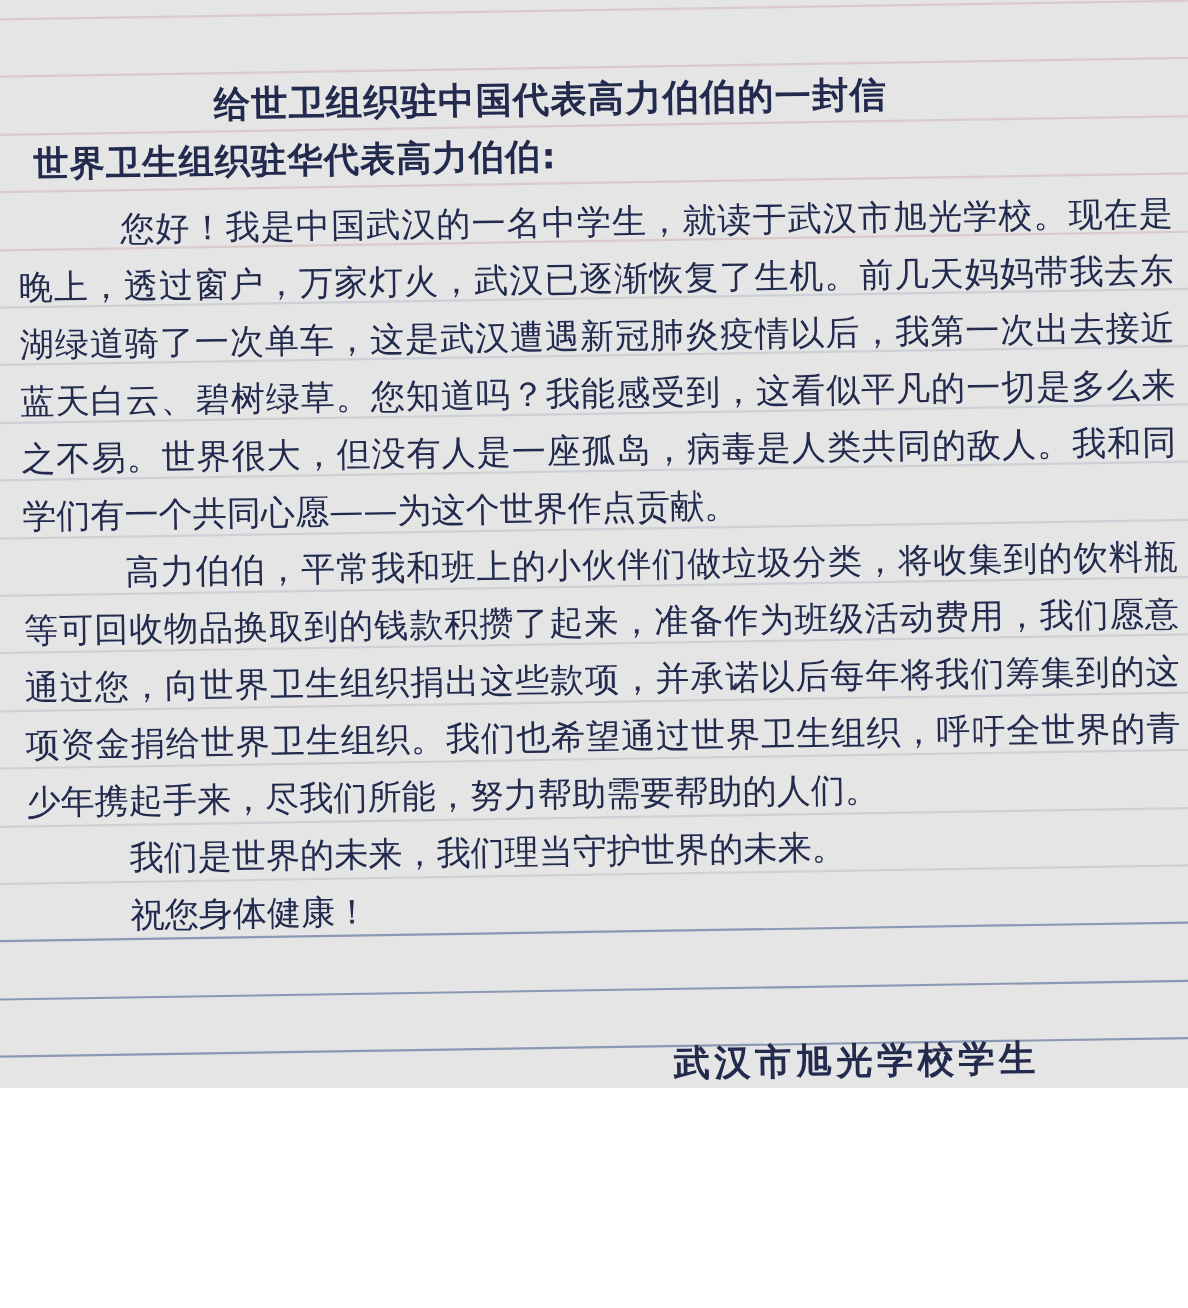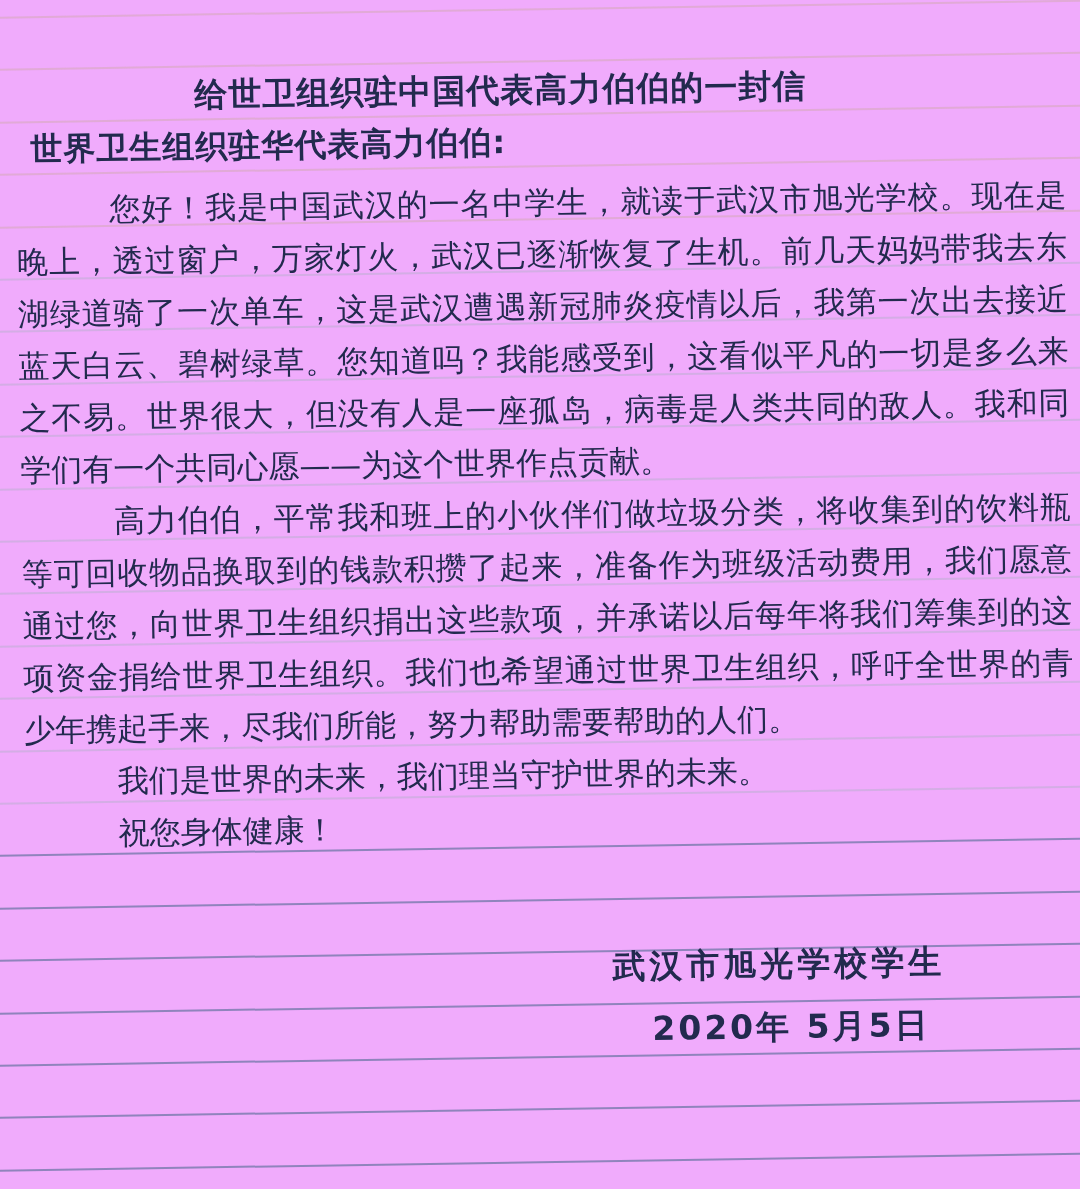--- a/index.html
+++ b/index.html
@@ -3,22 +3,22 @@
 <meta charset="utf-8">
 <style>
   html, body {
     margin: 0;
     padding: 0;
     background: #ffffff;
   }
   .paper {
     position: relative;
     width: 1080px;
-    height: 1189px;
-    background: #f0abfc;
+    height: 989px;
+    background: #e5e5e5;
     overflow: hidden;
     font-family: "DejaVu Sans", sans-serif;
     color: #222a4e;
   }
   
   .rule {
     position: absolute;
     left: -30px;
     width: 1160px;
     height: 2px;

